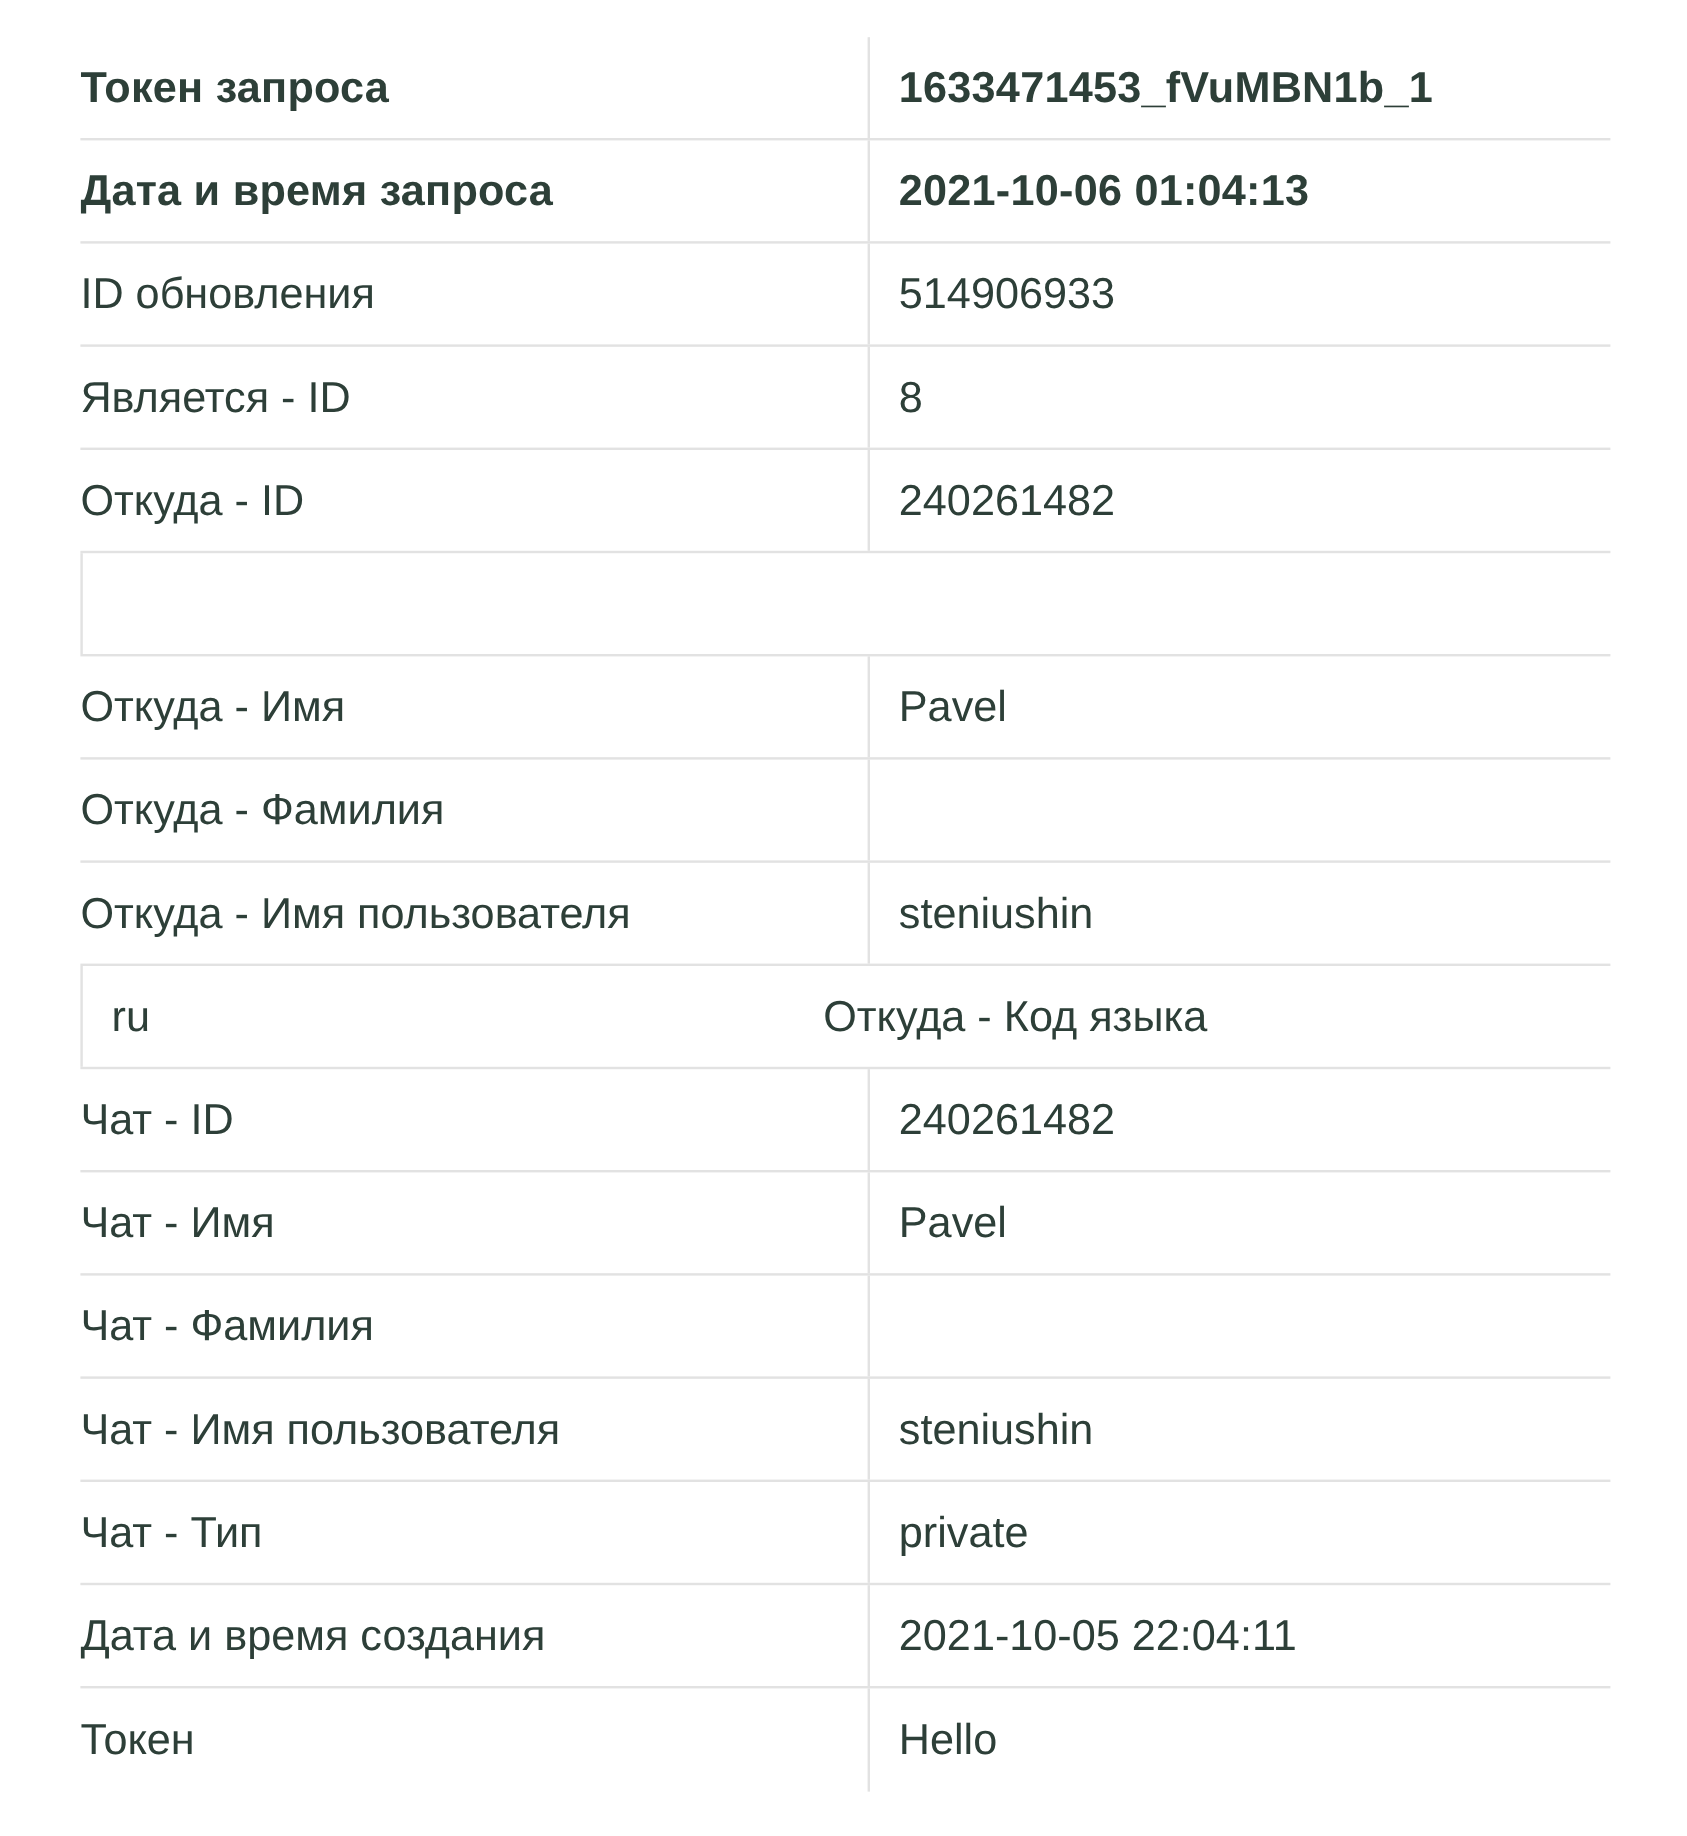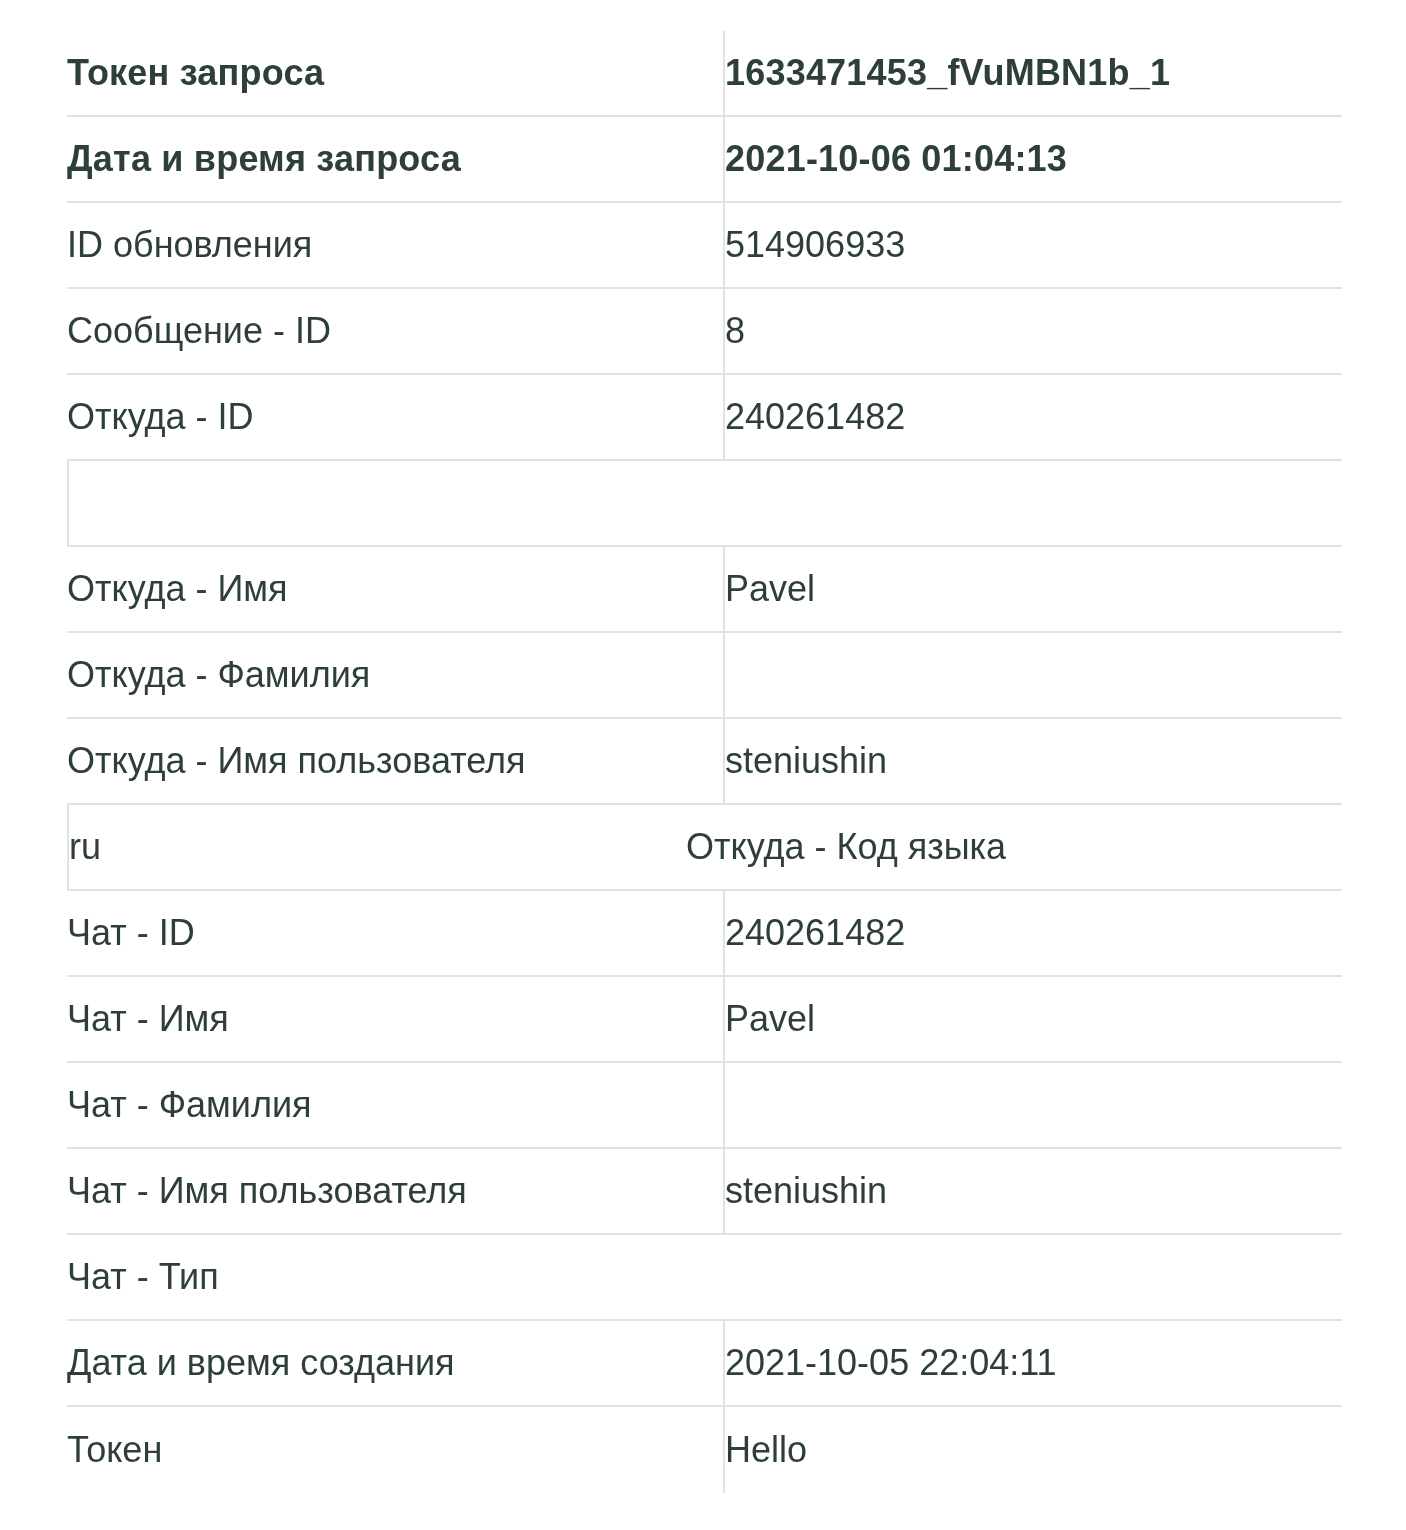--- a/index.html
+++ b/index.html
@@ -37,20 +37,21 @@
     white-space: nowrap;
     overflow: hidden;
   }
   .cell.label {
     flex: 0 0 656px;
     padding-right: 42px;
   }
   .cell.value {
     flex: 1 1 auto;
     border-left: 2px solid var(--divider-color);
+    padding-left: 24px;
   }
   .row.bold .cell {
     font-weight: 700;
     letter-spacing: 0.2px;
   }
 </style>
 </head>
 <body>
 
 <div class="details-table">
@@ -64,21 +65,21 @@
     <div class="cell label">Дата и время запроса</div>
     <div class="cell value">2021-10-06 01:04:13</div>
   </div>
 
   <div class="row">
     <div class="cell label">ID обновления</div>
     <div class="cell value">514906933</div>
   </div>
 
   <div class="row">
-    <div class="cell label">Сообщение - ID</div>
+    <div class="cell label">Является - ID</div>
     <div class="cell value">8</div>
   </div>
 
   <div class="row">
     <div class="cell label">Откуда - ID</div>
     <div class="cell value">240261482</div>
   </div>
 
   <div class="row">
     <div class="cell value"></div>
@@ -119,20 +120,21 @@
     <div class="cell value"></div>
   </div>
 
   <div class="row">
     <div class="cell label">Чат - Имя пользователя</div>
     <div class="cell value">steniushin</div>
   </div>
 
   <div class="row">
     <div class="cell label">Чат - Тип</div>
+    <div class="cell value">private</div>
   </div>
 
   <div class="row">
     <div class="cell label">Дата и время создания</div>
     <div class="cell value">2021-10-05 22:04:11</div>
   </div>
 
   <div class="row">
     <div class="cell label">Токен</div>
     <div class="cell value">Hello</div>

